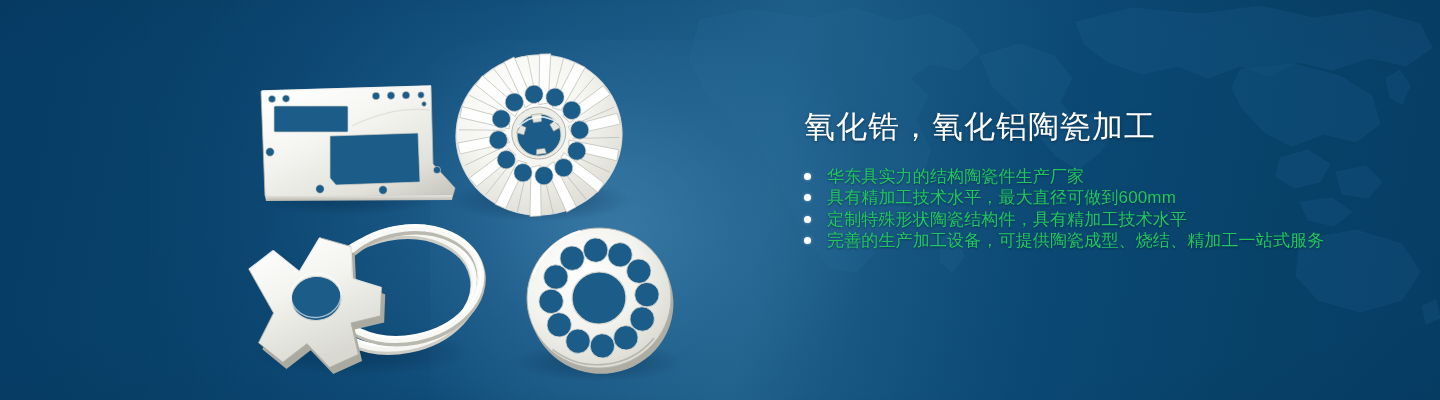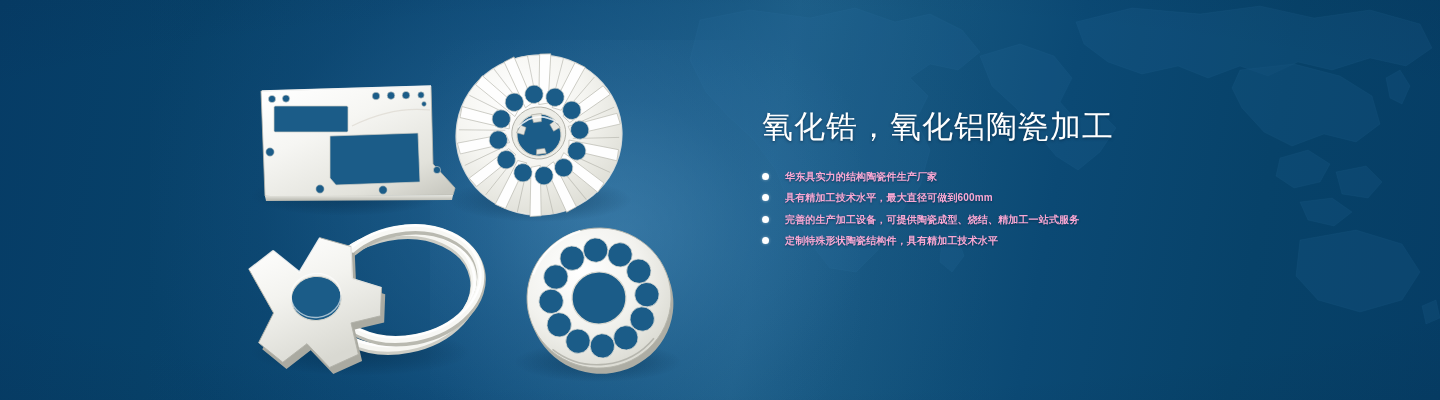--- a/index.html
+++ b/index.html
@@ -68,46 +68,45 @@
     right:0; top:0;
     width:760px; height:330px;
     opacity:.30;
     pointer-events:none;
   }
   .bg-map svg{ width:100%; height:100%; display:block; }
 
   
   .copy{
     position:absolute;
-    left:762px; top:104px;
+    left:804px; top:104px;
     width:600px;
   }
   .headline{
     font-size:31px;
     line-height:46px;
     letter-spacing:1px;
     color:#ffffff;
     font-weight:400;
     white-space:nowrap;
     text-shadow:0 1px 3px rgba(0,25,50,.55);
   }
   .bullets{
     list-style:none;
     margin-top:16px;
   }
   .bullets li{
     position:relative;
     padding-left:23px;
-    font-size:10px;
+    font-size:17px;
     line-height:21.3px;
-    color:#f9a8d4;
+    color:#22c55e;
     white-space:nowrap;
     letter-spacing:.15px;
     text-shadow:0 1px 2px rgba(0,25,50,.5);
-    font-weight:bold;
   }
   .bullets li .dot{
     position:absolute;
     left:0; top:7px;
     width:7px; height:7px;
     border-radius:50%;
     background:#ffffff;
     box-shadow:0 0 3px rgba(255,255,255,.45);
   }
 
@@ -429,22 +428,22 @@
       <li>
         <span class="dot"></span>
         <span>华东具实力的结构陶瓷件生产厂家</span>
       </li>
       <li>
         <span class="dot"></span>
         <span>具有精加工技术水平，最大直径可做到600mm</span>
       </li>
       <li>
         <span class="dot"></span>
-        <span>完善的生产加工设备，可提供陶瓷成型、烧结、精加工一站式服务</span>
+        <span>定制特殊形状陶瓷结构件，具有精加工技术水平</span>
       </li>
       <li>
         <span class="dot"></span>
-        <span>定制特殊形状陶瓷结构件，具有精加工技术水平</span>
+        <span>完善的生产加工设备，可提供陶瓷成型、烧结、精加工一站式服务</span>
       </li>
     </ul>
   </div>
 
 </div>
 
 </body></html>

